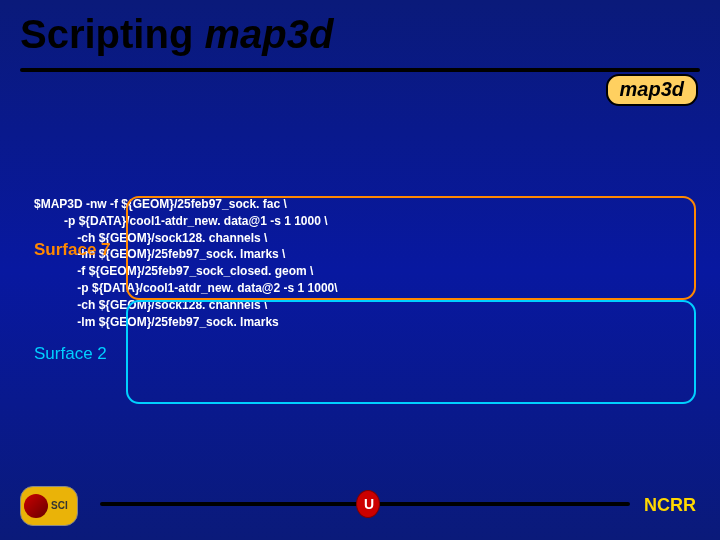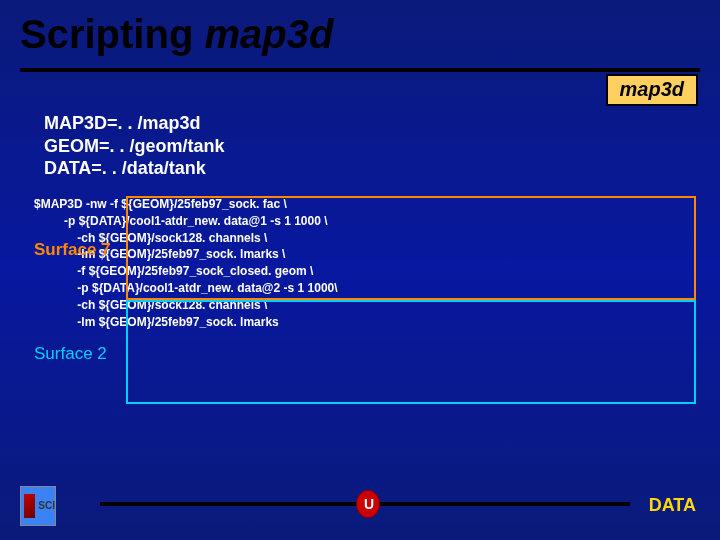--- a/index.html
+++ b/index.html
@@ -1,15 +1,15 @@
 <!DOCTYPE html>
 <html><head>
 <meta charset="utf-8">
 <style>
-  * { margin: 0; padding: 0; box-sizing: border-box; }
+  * { margin: 0; padding: 0; box-sizing: border-box; border-radius: 13px; }
   html, body { width: 720px; height: 540px; overflow: hidden; }
   body {
     background: linear-gradient(180deg, #0a1a7a 0%, #0818a0 50%, #0a1a7a 100%);
     font-family: Arial, Helvetica, sans-serif;
     position: relative;
   }
   .slide {
     width: 720px;
     height: 540px;
     position: relative;
@@ -132,23 +132,23 @@
     right: 24px;
     color: #ffd800;
     font-weight: bold;
     font-size: 18px;
     font-family: Arial, Helvetica, sans-serif;
   }
   .sci-logo {
     position: absolute;
     bottom: 14px;
     left: 20px;
-    width: 36px;
+    width: 58px;
     height: 40px;
-    background: #3b82f6;
+    background: #eab308;
     border: 1px solid #888;
     display: flex;
     align-items: center;
     justify-content: flex-start;
     padding-left: 3px;
   }
   .sci-logo .square {
     width: 24px;
     height: 24px;
     background: linear-gradient(135deg, #c00, #600);
@@ -166,23 +166,20 @@
 
 <div class="slide">
 
   <div class="title">
     <span>Scripting </span><span class="ital">map3d</span>
   </div>
   <div class="title-rule"></div>
 
   <div class="badge">map3d</div>
 
-  <div class="envblock">MAP3D=. . /map3d
-GEOM=. . /geom/tank
-DATA=. . /data/tank</div>
 
   <div class="codeblock">$MAP3D -nw -f ${GEOM}/25feb97_sock. fac \
          -p ${DATA}/cool1-atdr_new. data@1 -s 1 1000 \
              -ch ${GEOM}/sock128. channels \
              -lm ${GEOM}/25feb97_sock. lmarks \
              -f ${GEOM}/25feb97_sock_closed. geom \
              -p ${DATA}/cool1-atdr_new. data@2 -s 1 1000\
              -ch ${GEOM}/sock128. channels \
              -lm ${GEOM}/25feb97_sock. lmarks</div>
 
@@ -195,15 +192,15 @@
   <div class="sci-logo">
     <div class="square"></div>
     <div class="txt">SCI</div>
   </div>
 
   <div class="footer-rule"></div>
   <div class="footer-oval">
     <span class="footer-oval-inner">U</span>
   </div>
 
-  <div class="ncrr">DATA</div>
+  <div class="ncrr">NCRR</div>
 
 </div>
 
 </body></html>

